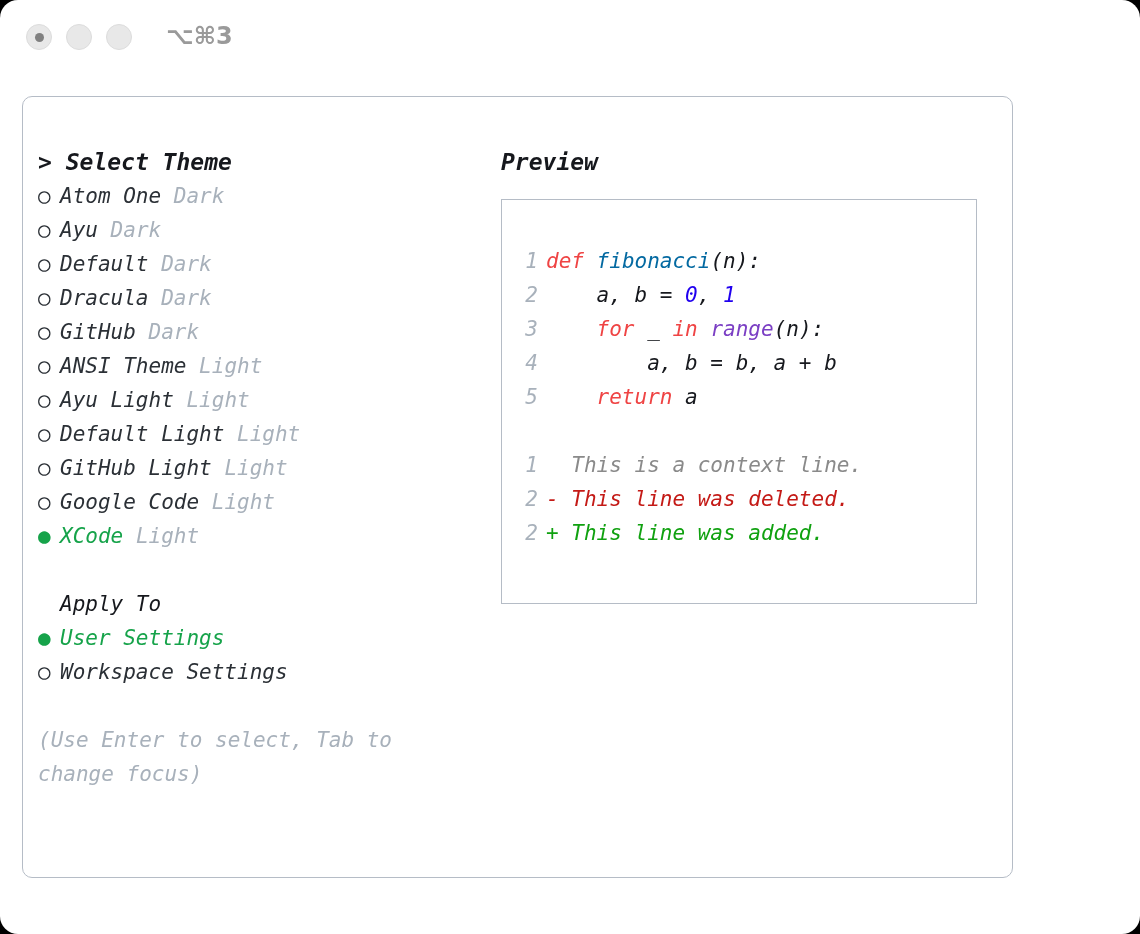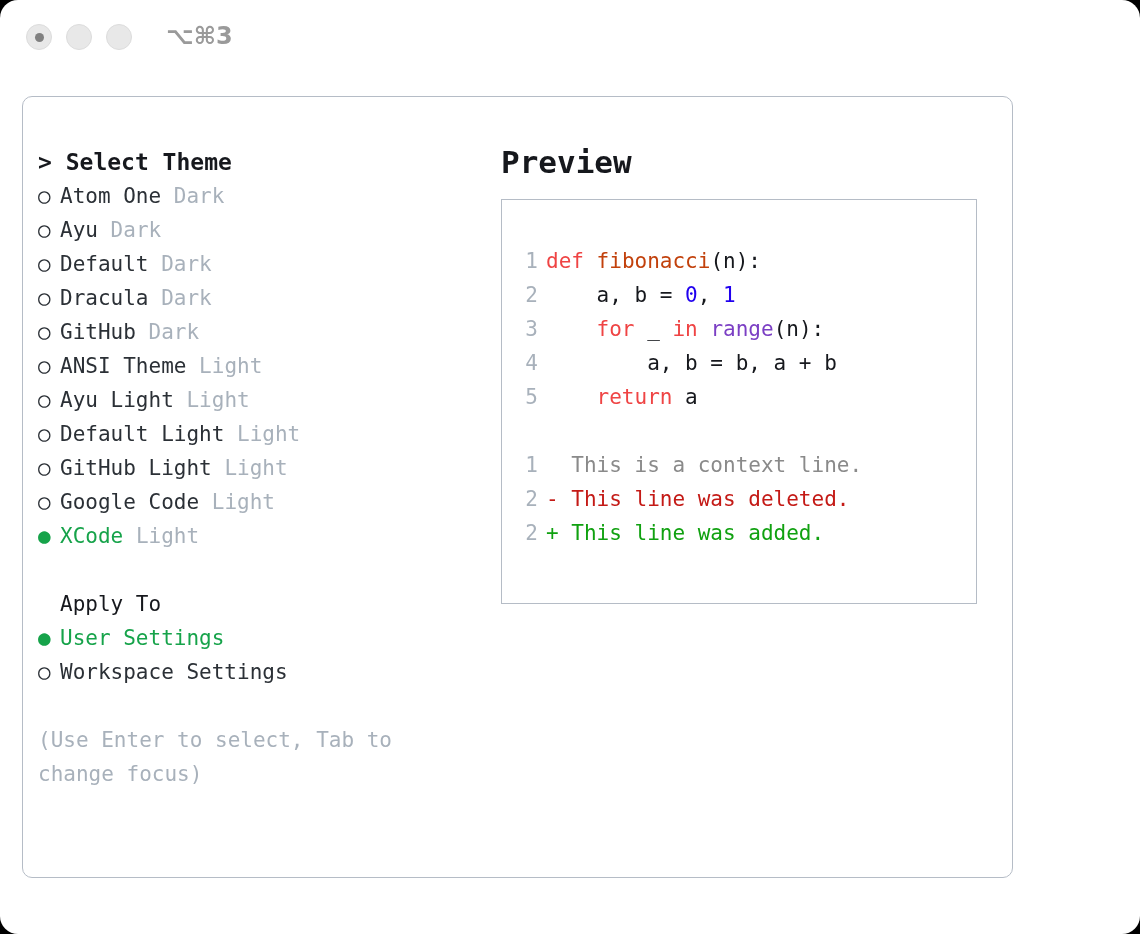--- a/index.html
+++ b/index.html
@@ -70,20 +70,21 @@
   .panel {
     position: absolute;
     left: 22px;
     top: 96px;
     width: 991px;
     height: 782px;
     border: 1px solid #b5bcc6;
     border-radius: 10px;
     box-sizing: border-box;
     background: #ffffff;
+    font-style: italic;
   }
 
   .col-left {
     position: absolute;
     left: 15px;
     top: 48px;
     width: 450px;
   }
   .col-right {
     position: absolute;
@@ -130,21 +131,21 @@
   }
   .hint {
     font-size: 21px;
     line-height: 34px;
     color: #a8b1bb;
     width: 410px;
   }
 
   
   .preview-title {
-    font-size: 31px;
+    font-size: 23px;
     font-weight: bold;
     color: #16181d;
     line-height: 34px;
   }
   .preview-box {
     margin-top: 20px;
     width: 476px;
     height: 405px;
     border: 1px solid #b5bcc6;
     box-sizing: border-box;
@@ -157,21 +158,21 @@
     white-space: pre;
   }
   .ln {
     color: #a8b1bb;
     display: inline-block;
     width: 22px;
     text-align: right;
     margin-right: 8px;
   }
   .kw { color: #ef4444; }
-  .fn { color: #c2410c; }
+  .fn { color: #0369a1; }
   .fn2 { color: #7b3fc4; }
   .num { color: #2000ef; }
   .plain { color: #16181d; }
   .ctx { color: #8a8a8a; }
   .del { color: #c41a16; }
   .add { color: #10a110; }
   .gap { height: 34px; }
 </style>
 </head>
 <body>

